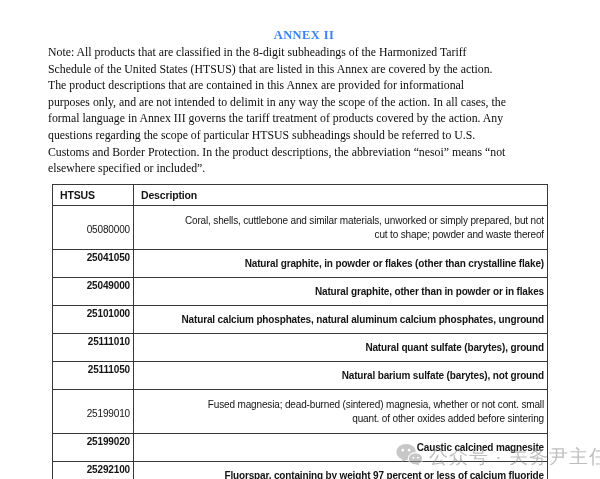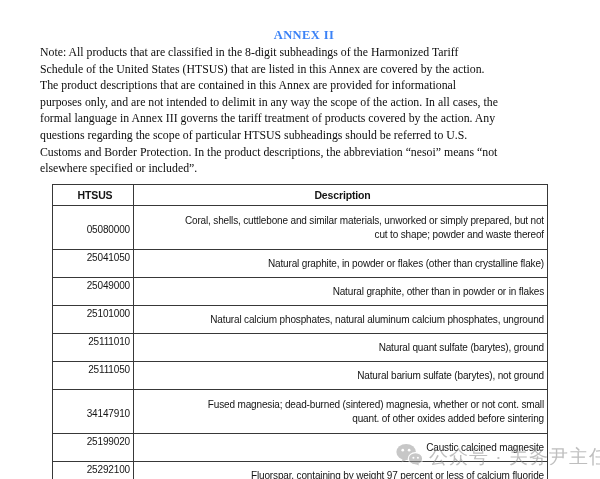--- a/index.html
+++ b/index.html
@@ -19,21 +19,21 @@
     margin: 4px;
     text-align: center;
     font-size: 12.5px;
     font-weight: bold;
     letter-spacing: 0.4px;
     color: #3b82f6;
   }
 
   .note {
     position: absolute;
-    top: 44px; left: 40px;
+    top: 44px; left: 48px;
     width: 546px;
     margin: 0;
     font-size: 11.8px;
     line-height: 16.6px;
     white-space: pre-line;
     color: #0c0c0c;
   }
 
   table.htsus {
     position: absolute;
@@ -46,33 +46,33 @@
     letter-spacing: -0.15px;
     color: #141414;
   }
   table.htsus th, table.htsus td {
     border: 1px solid #383838;
     padding: 0 3px 0 7px;
     white-space: pre;
     overflow: visible;
   }
   table.htsus th {
-    text-align: center;
+    text-align: left;
     font-size: 10.5px;
     font-weight: bold;
     height: 20px;
     vertical-align: middle;
   }
   table.htsus col.c-code { width: 81px; }
   table.htsus td { line-height: 14px; text-align: right; }
   table.htsus td.code {
     vertical-align: bottom;
     padding-bottom: 12px;
   }
-  table.htsus tr.single td { height: 15px; }
+  table.htsus tr.single td { height: 15px; font-weight: bold; }
   table.htsus tr.double td { height: 31px; }
   table.htsus td.desc { vertical-align: middle; }
 
   .watermark {
     position: absolute;
     top: 443px; left: 396px;
     display: flex;
     align-items: center;
     gap: 6px;
     opacity: 0.55;
@@ -134,21 +134,21 @@
       </tr>
       <tr class="single">
         <td class="code">25111010</td>
         <td class="desc">Natural quant sulfate (barytes), ground</td>
       </tr>
       <tr class="single">
         <td class="code">25111050</td>
         <td class="desc">Natural barium sulfate (barytes), not ground</td>
       </tr>
       <tr class="double">
-        <td class="code">34147910</td>
+        <td class="code">25199010</td>
         <td class="desc">Fused magnesia; dead-burned (sintered) magnesia, whether or not cont. small
 quant. of other oxides added before sintering</td>
       </tr>
       <tr class="single">
         <td class="code">25199020</td>
         <td class="desc">Caustic calcined magnesite</td>
       </tr>
       <tr class="single">
         <td class="code">25292100</td>
         <td class="desc">Fluorspar, containing by weight 97 percent or less of calcium fluoride</td>

